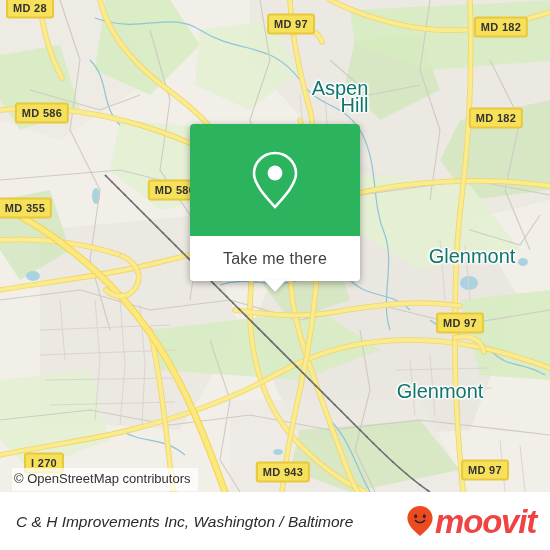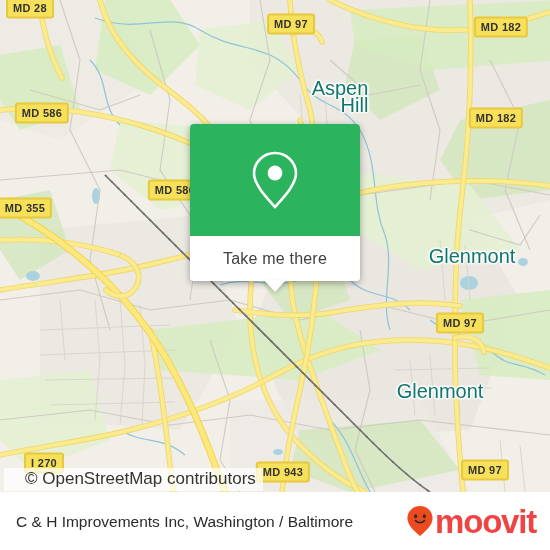--- a/index.html
+++ b/index.html
@@ -77,35 +77,36 @@
     position:absolute;left:50%;bottom:-11px;
     width:0;height:0;margin-left:-11px;
     border-left:11px solid transparent;
     border-right:11px solid transparent;
     border-top:12px solid #ffffff;
     filter:drop-shadow(0 2px 2px rgba(0,0,0,.18));
   }
 
   
   .attribution{
-    position:absolute;left:4px;top:468px;
+    position:absolute;left:12px;top:468px;
     background:rgba(255,255,255,.72);
     color:#333333;
-    font-size:17px;
+    font-size:13px;
     line-height:16px;
-    padding:3px 7px 4px 21px;
+    padding:3px 7px 4px 2px;
   }
 
   
   .footer{
     position:absolute;left:0;top:492px;width:550px;height:58px;
     background:#ffffff;
     display:flex;align-items:center;justify-content:space-between;
     padding:0 14px 0 16px;
     box-sizing:border-box;
+    font-style:italic;
   }
   .footer-title{
     color:#2b2b2b;font-size:15.5px;line-height:19px;
     white-space:nowrap;
   }
   .brand{display:flex;align-items:center;gap:1px;}
   .brand-mark{width:28px;height:32px;flex:0 0 auto;}
   .brand-word{
     color:#ef4444;font-size:33px;line-height:33px;
     font-weight:bold;letter-spacing:-1.2px;

